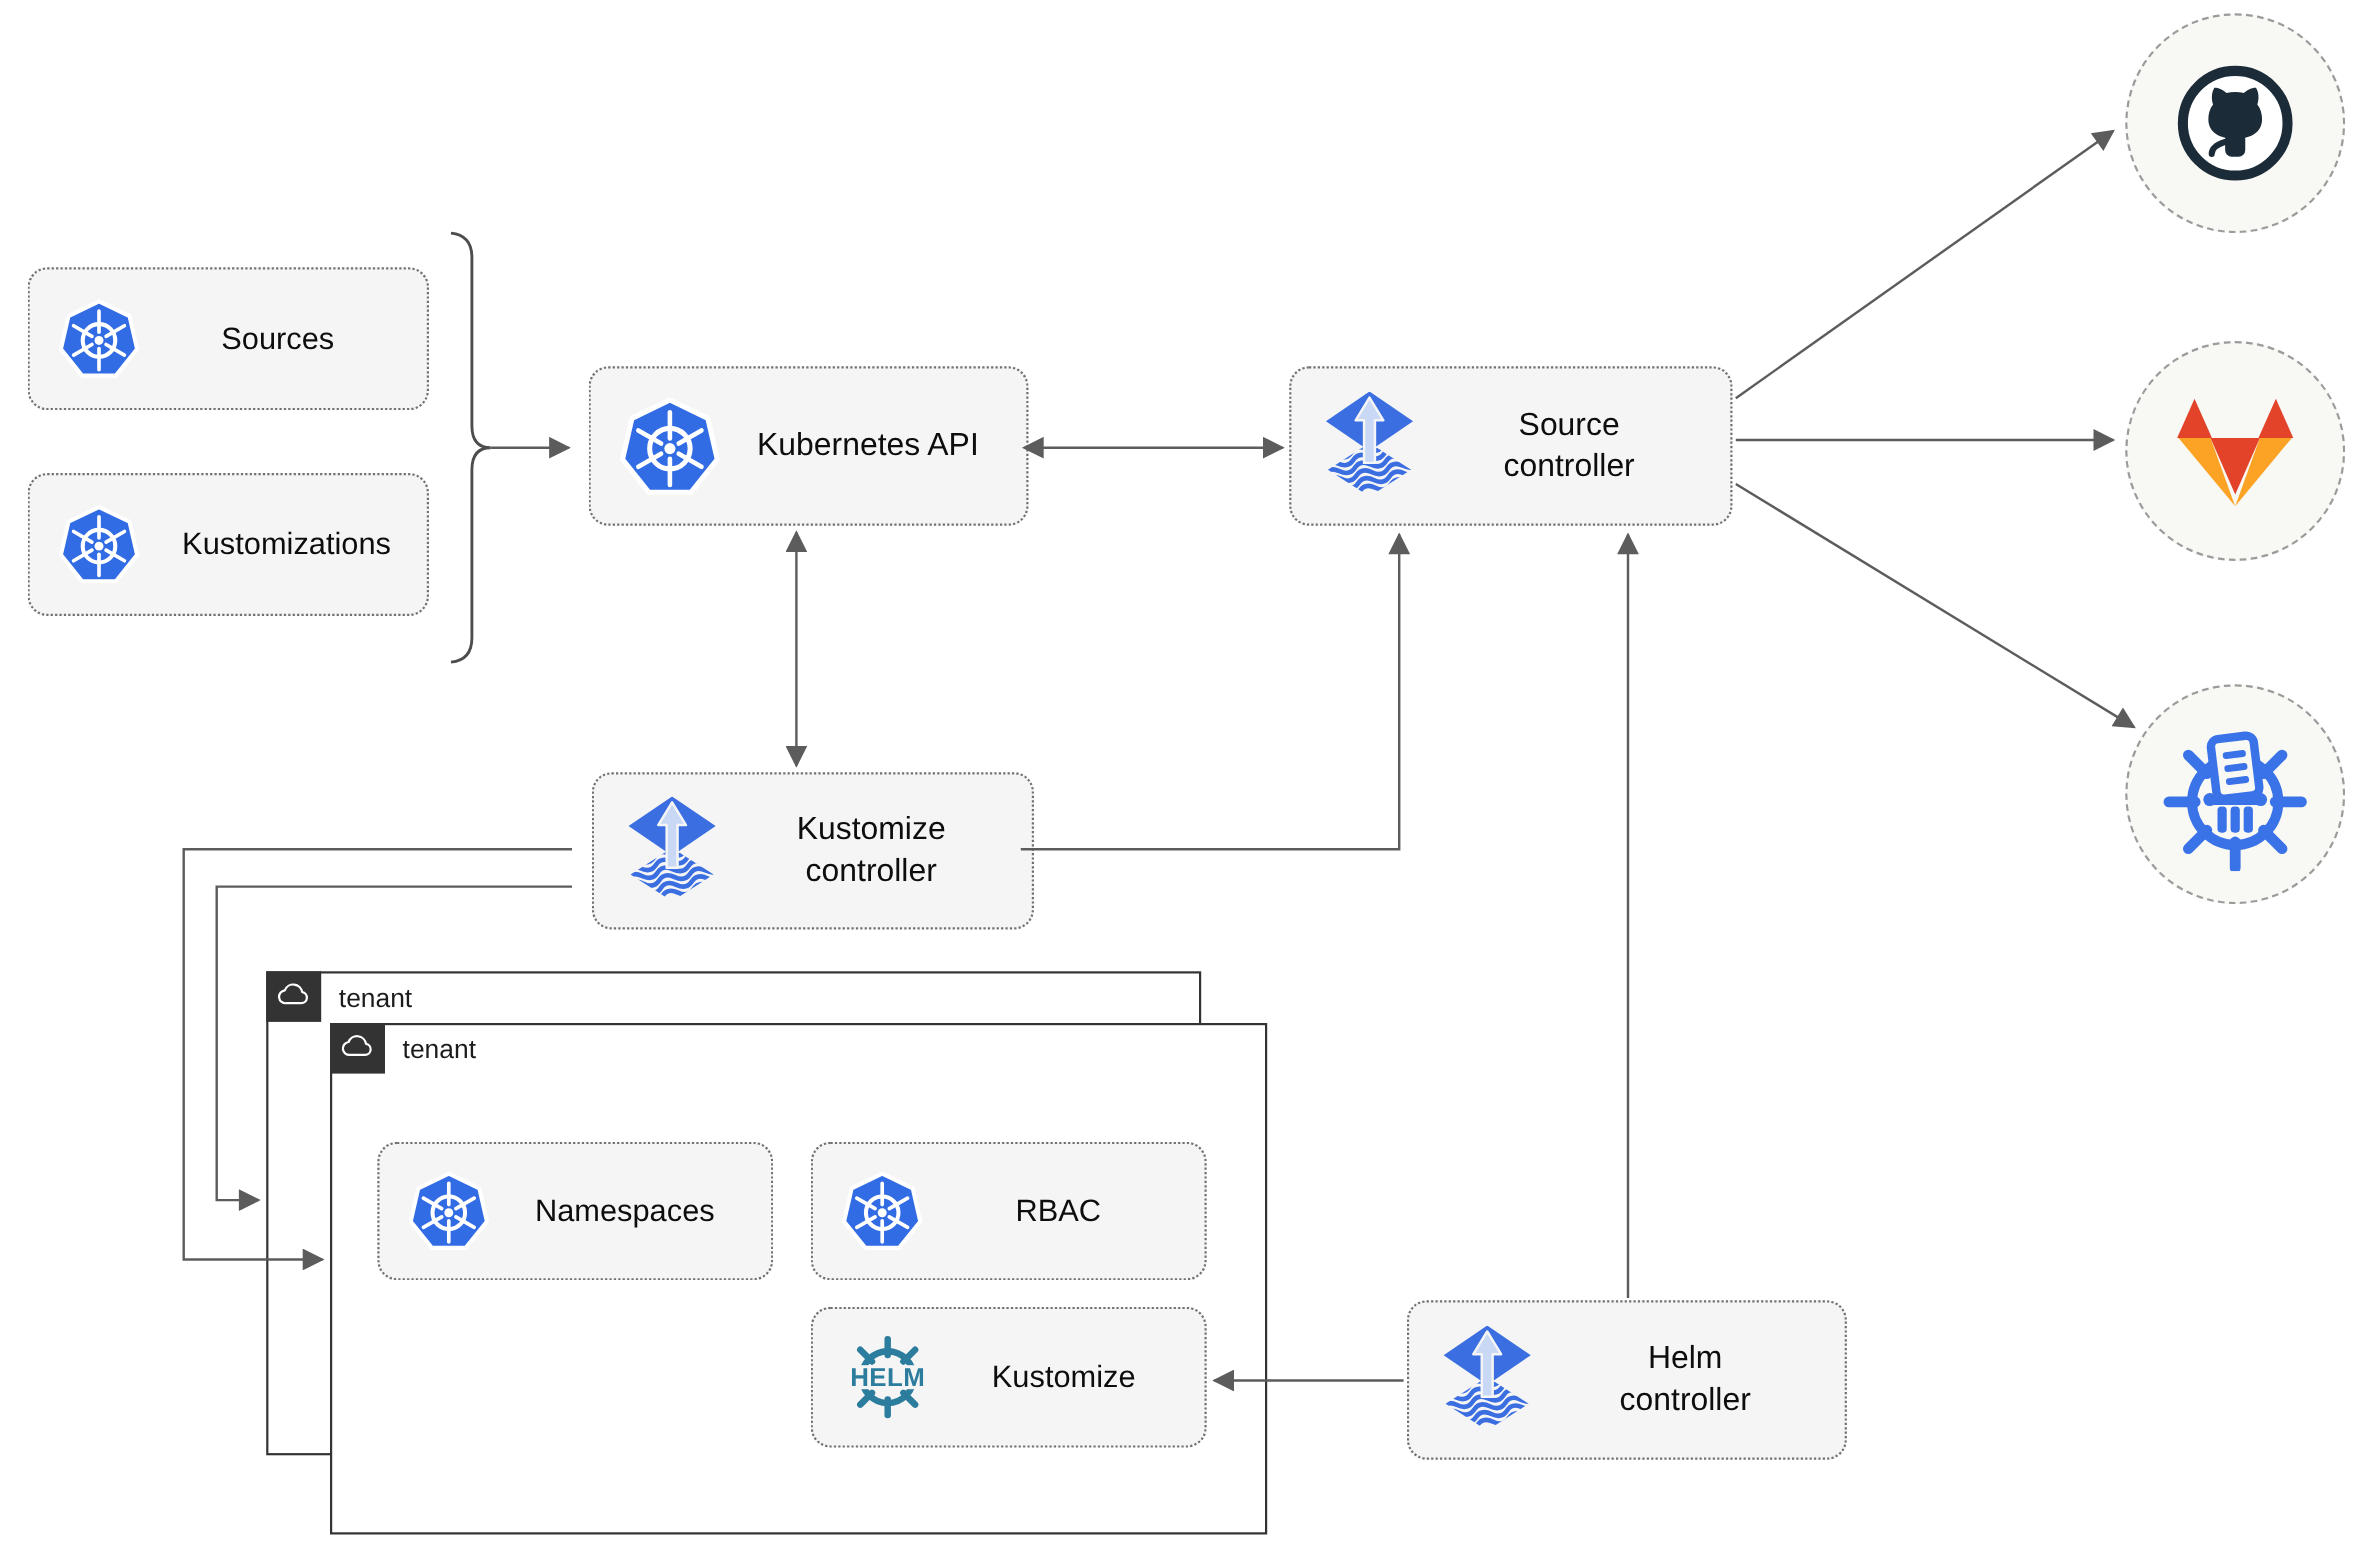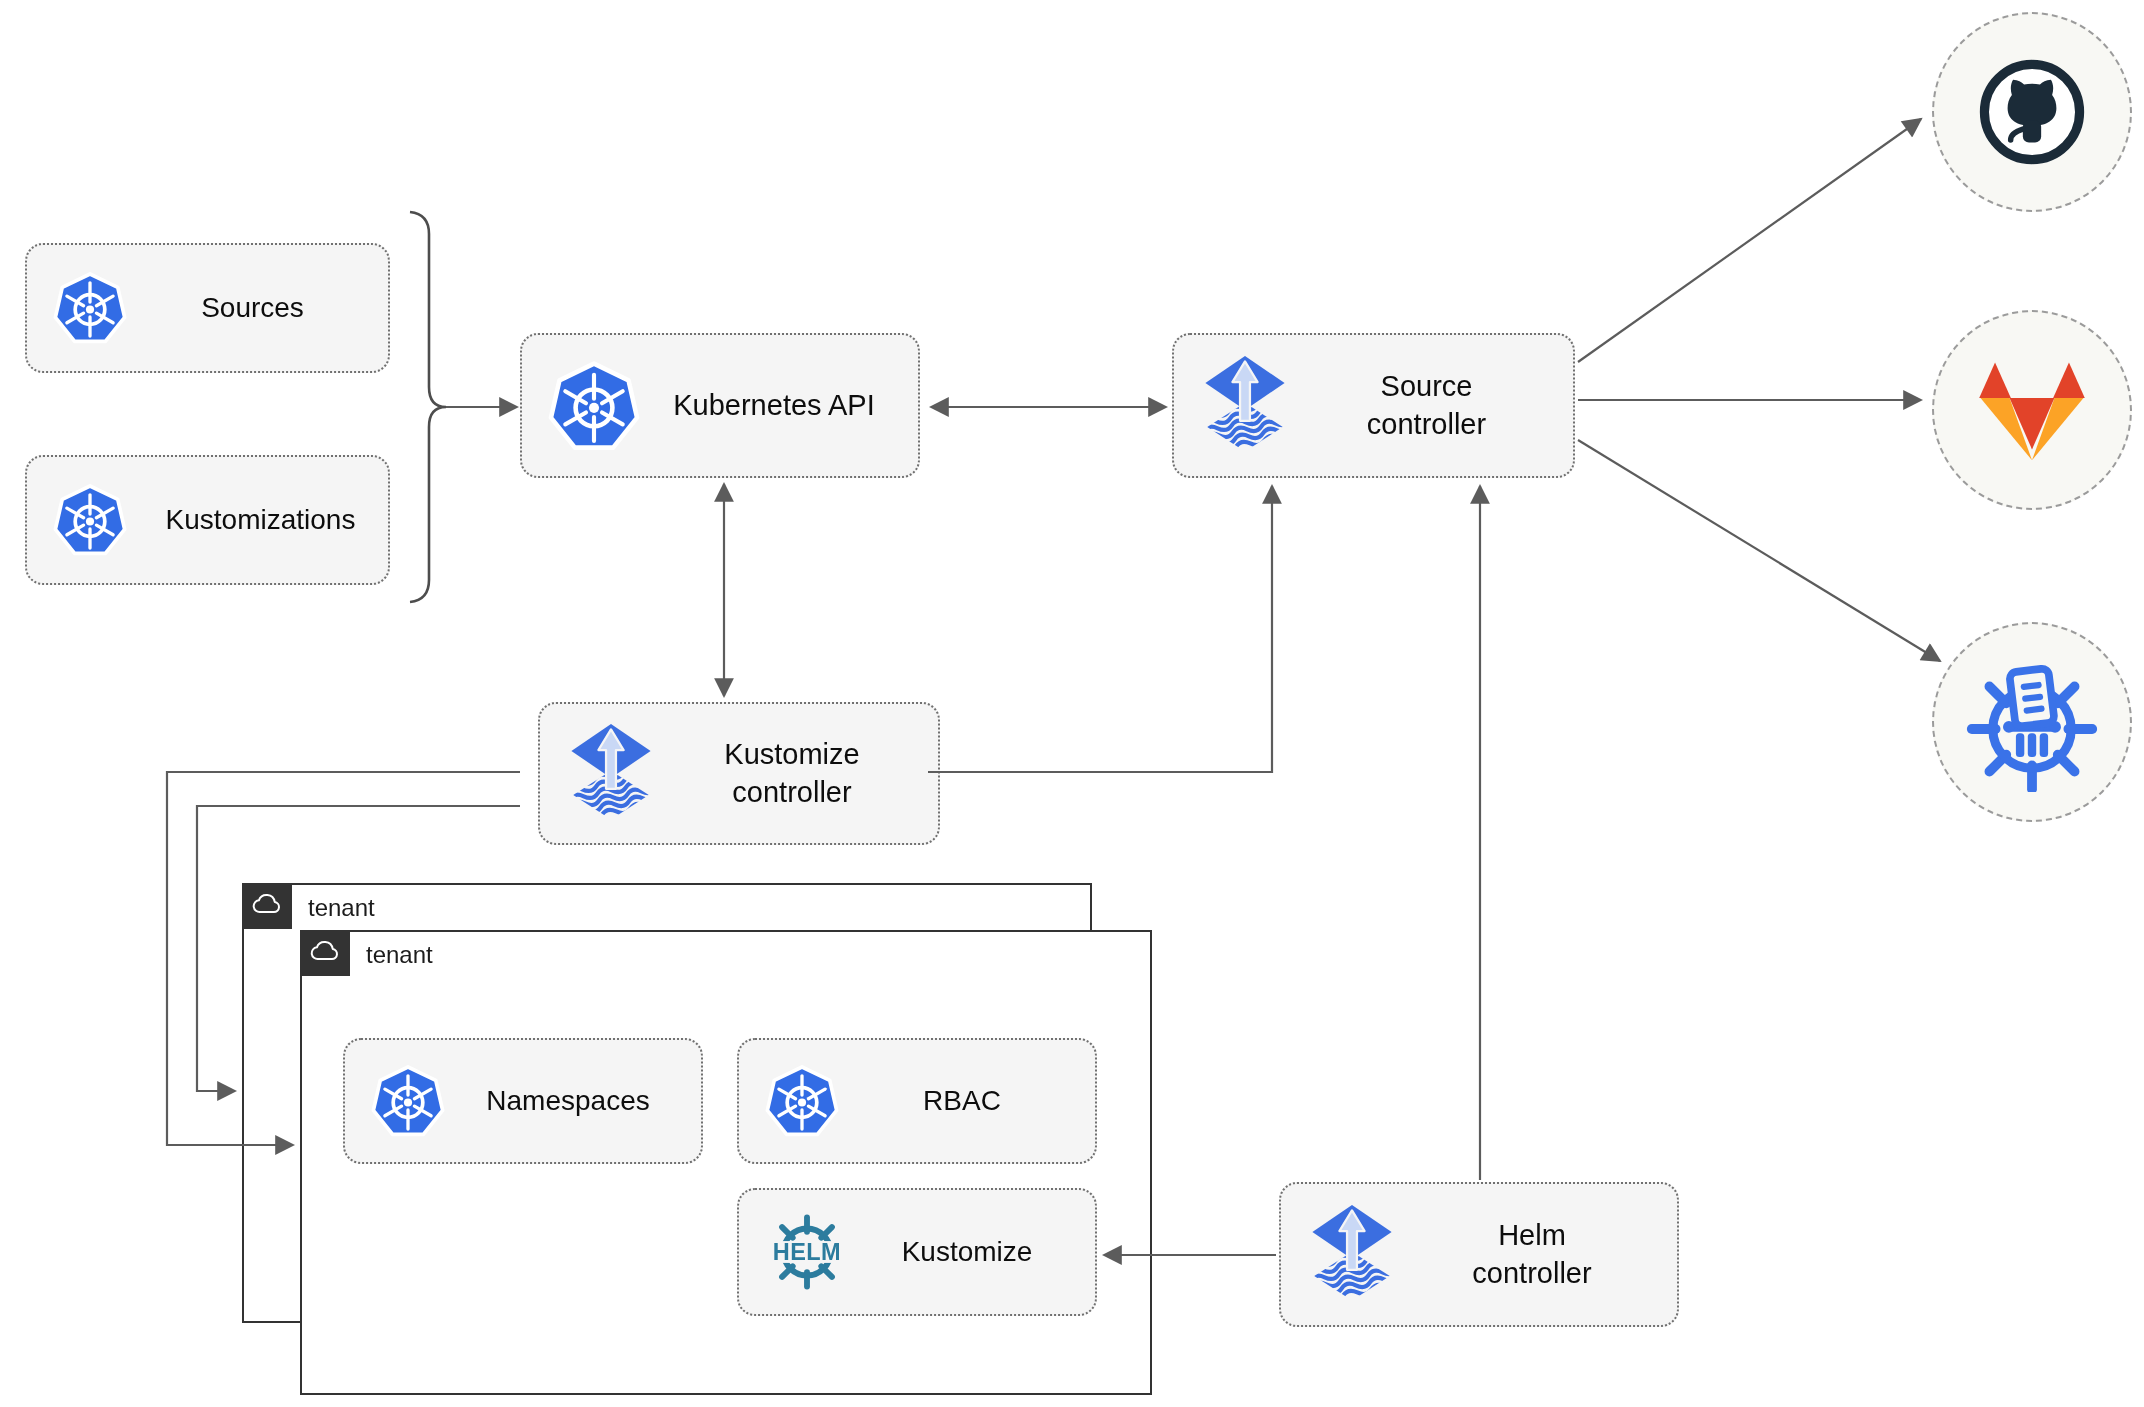--- a/index.html
+++ b/index.html
@@ -133,30 +133,30 @@
 
   <div class="node small z3" style="left:25px;top:243px;width:365px;height:130px;justify-content:center;">
     <span class="ic">
       <svg width="74" height="74">
           <use href="#sym-k8s"></use>
         </svg>
       </span>
     <span class="lbl">Sources</span>
   </div>
 
-  <div class="node small z3" style="left:25px;top:455px;width:365px;height:130px;gap:16px;">
+  <div class="node small z3" style="left:25px;top:430px;width:365px;height:130px;gap:16px;">
     <span class="ic">
       <svg width="74" height="74">
           <use href="#sym-k8s"></use>
         </svg>
       </span>
     <span class="lbl">Kustomizations</span>
   </div>
 
-  <div class="node z3" style="left:520px;top:333px;width:400px;height:145px;">
+  <div class="node z3" style="left:535px;top:333px;width:400px;height:145px;">
     <span class="ic">
       <svg width="92" height="92">
           <use href="#sym-k8s"></use>
         </svg>
       </span>
     <span class="lbl">Kubernetes API</span>
   </div>
 
   <div class="node z3" style="left:1172px;top:333px;width:403px;height:145px;">
     <span class="ic">

